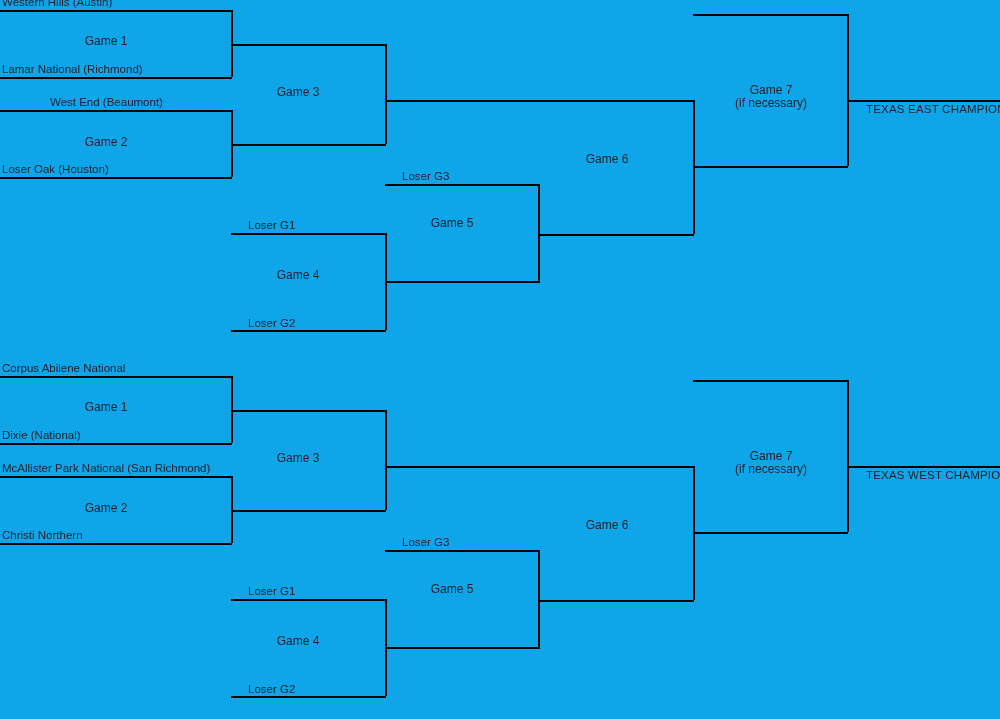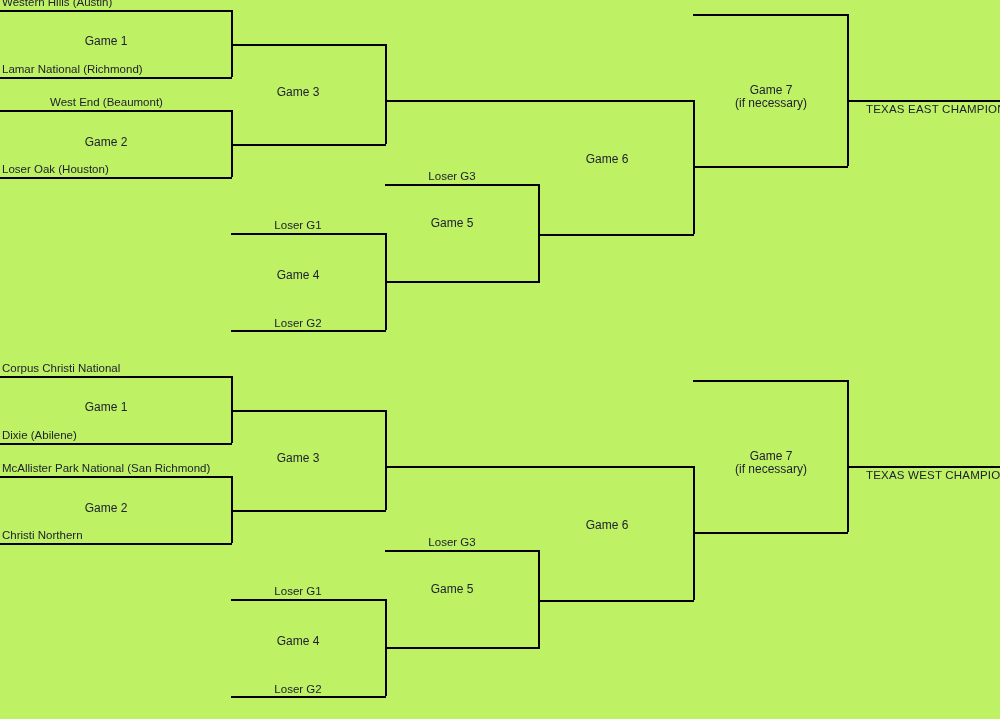--- a/index.html
+++ b/index.html
@@ -5,21 +5,21 @@
 <style>
   html, body {
     margin: 0;
     padding: 0;
     background: #ffffff;
   }
   #bracket-root {
     position: relative;
     width: 1000px;
     height: 719px;
-    background: #bef264;
+    background: #0ea5e9;
     font-family: "Liberation Sans", sans-serif;
     overflow: hidden;
   }
   .half {
     position: absolute;
     left: 0;
     width: 1000px;
     height: 353px;
   }
   
@@ -42,21 +42,21 @@
     white-space: nowrap;
   }
   .team-lbl {
     text-align: left;
   }
   .game-lbl {
     text-align: center;
     font-size: 12px;
   }
   .slot-lbl {
-    text-align: center;
+    text-align: left;
     font-size: 11.5px;
   }
   .champ-lbl {
     text-align: left;
     font-size: 11.5px;
     letter-spacing: 0.2px;
   }
   .game-lbl .sub {
     display: block;
     text-align: center;
@@ -149,22 +149,22 @@
     <div class="hline" style="left:385px; top:100px; width:309px;"></div>
     <div class="hline" style="left:538px; top:234px; width:156px;"></div>
     <div class="vline" style="left:693px; top:100px; height:134px;"></div>
 
     <div class="hline" style="left:693px; top:14px; width:155px;"></div>
     <div class="hline" style="left:693px; top:166px; width:155px;"></div>
     <div class="vline" style="left:847px; top:14px; height:152px;"></div>
 
     <div class="hline" style="left:847px; top:100px; width:153px;"></div>
 
-    <div class="lbl team-lbl" style="left:2px; top:-4px;">Corpus Christi National</div>
-    <div class="lbl team-lbl" style="left:2px; top:63px;">Dixie (Abilene)</div>
+    <div class="lbl team-lbl" style="left:2px; top:-4px;">Corpus Abilene National</div>
+    <div class="lbl team-lbl" style="left:2px; top:63px;">Dixie (National)</div>
     <div class="lbl team-lbl" style="left:2px; top:96px;">McAllister Park National (San Richmond)</div>
     <div class="lbl team-lbl" style="left:2px; top:163px;">Christi Northern</div>
 
     <div class="lbl game-lbl" style="left:56px; top:35px; width:100px;">Game 1</div>
     <div class="lbl game-lbl" style="left:56px; top:136px; width:100px;">Game 2</div>
     <div class="lbl game-lbl" style="left:248px; top:86px; width:100px;">Game 3</div>
     <div class="lbl game-lbl" style="left:248px; top:269px; width:100px;">Game 4</div>
     <div class="lbl game-lbl" style="left:402px; top:217px; width:100px;">Game 5</div>
     <div class="lbl game-lbl" style="left:557px; top:153px; width:100px;">Game 6</div>
 

